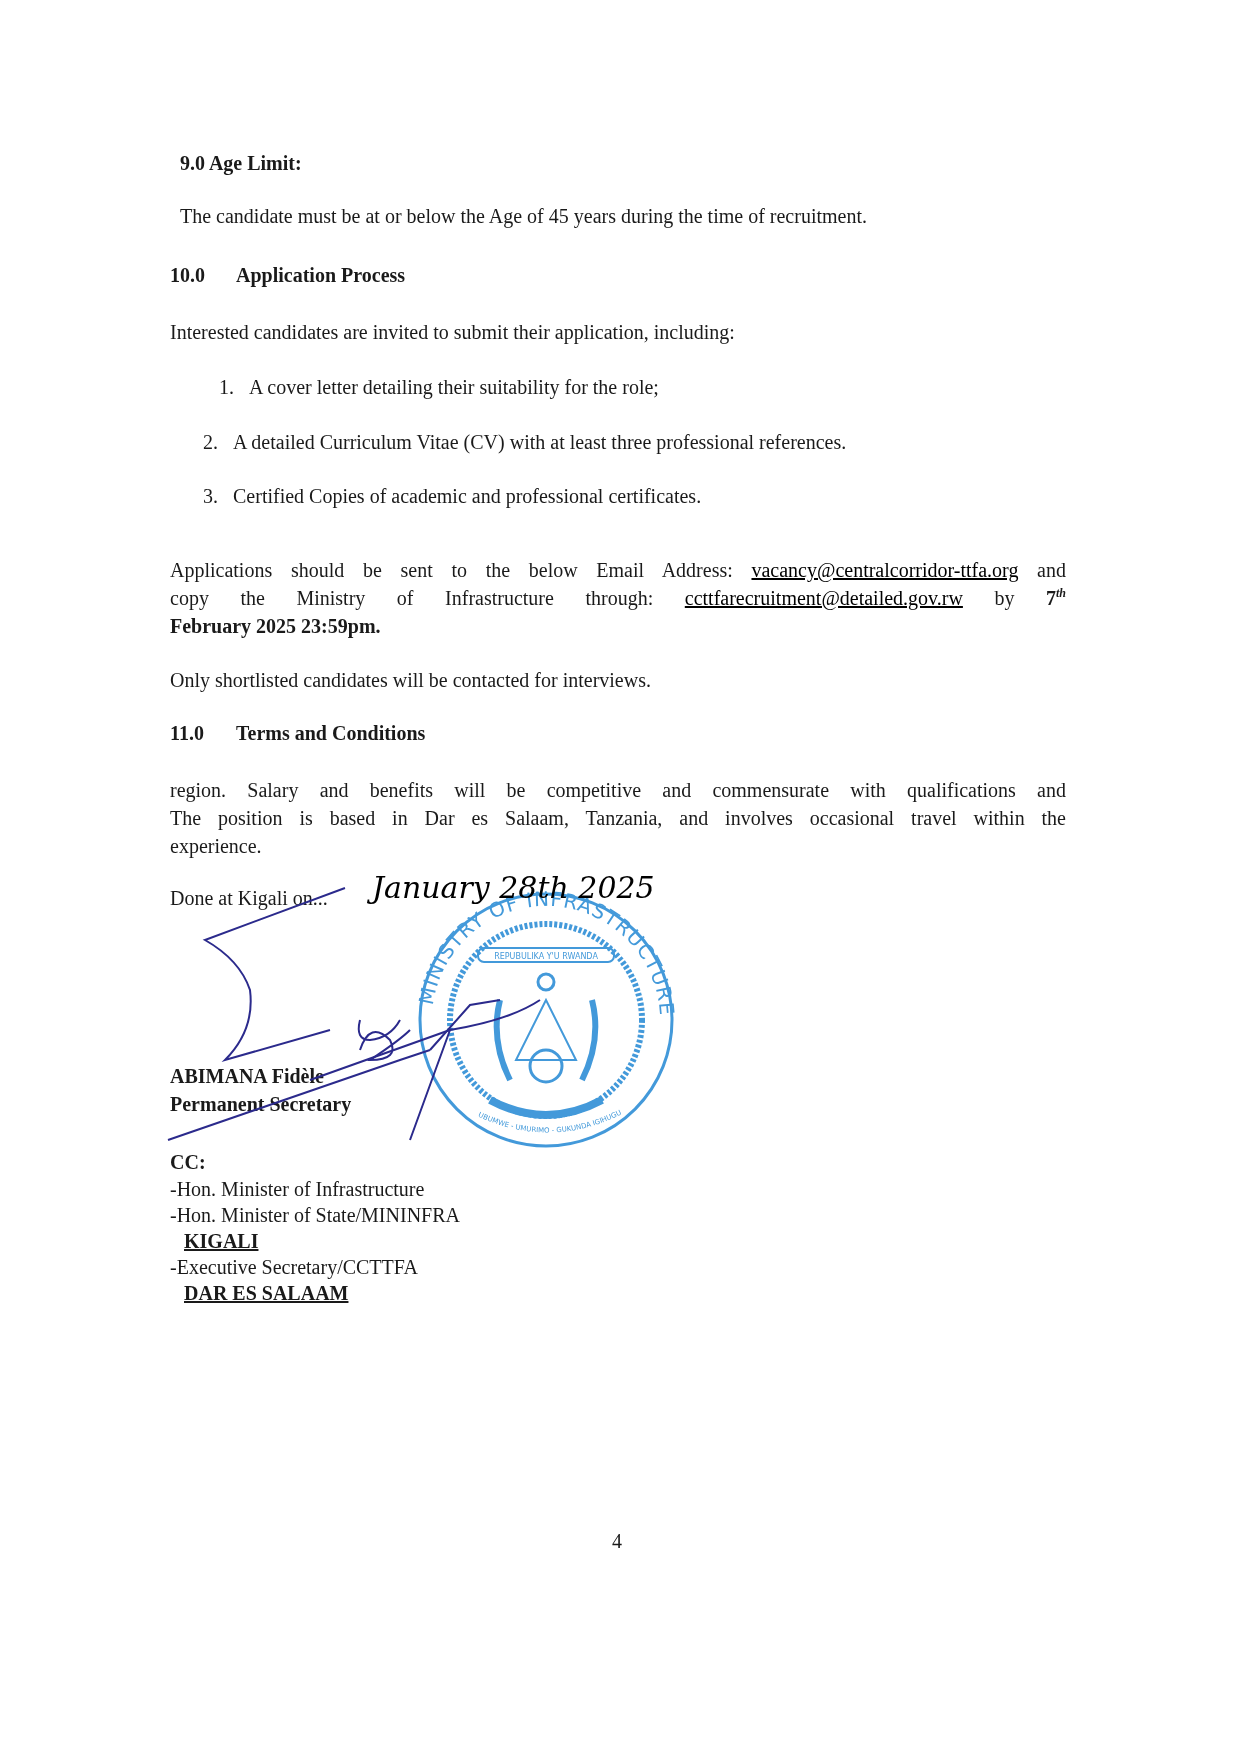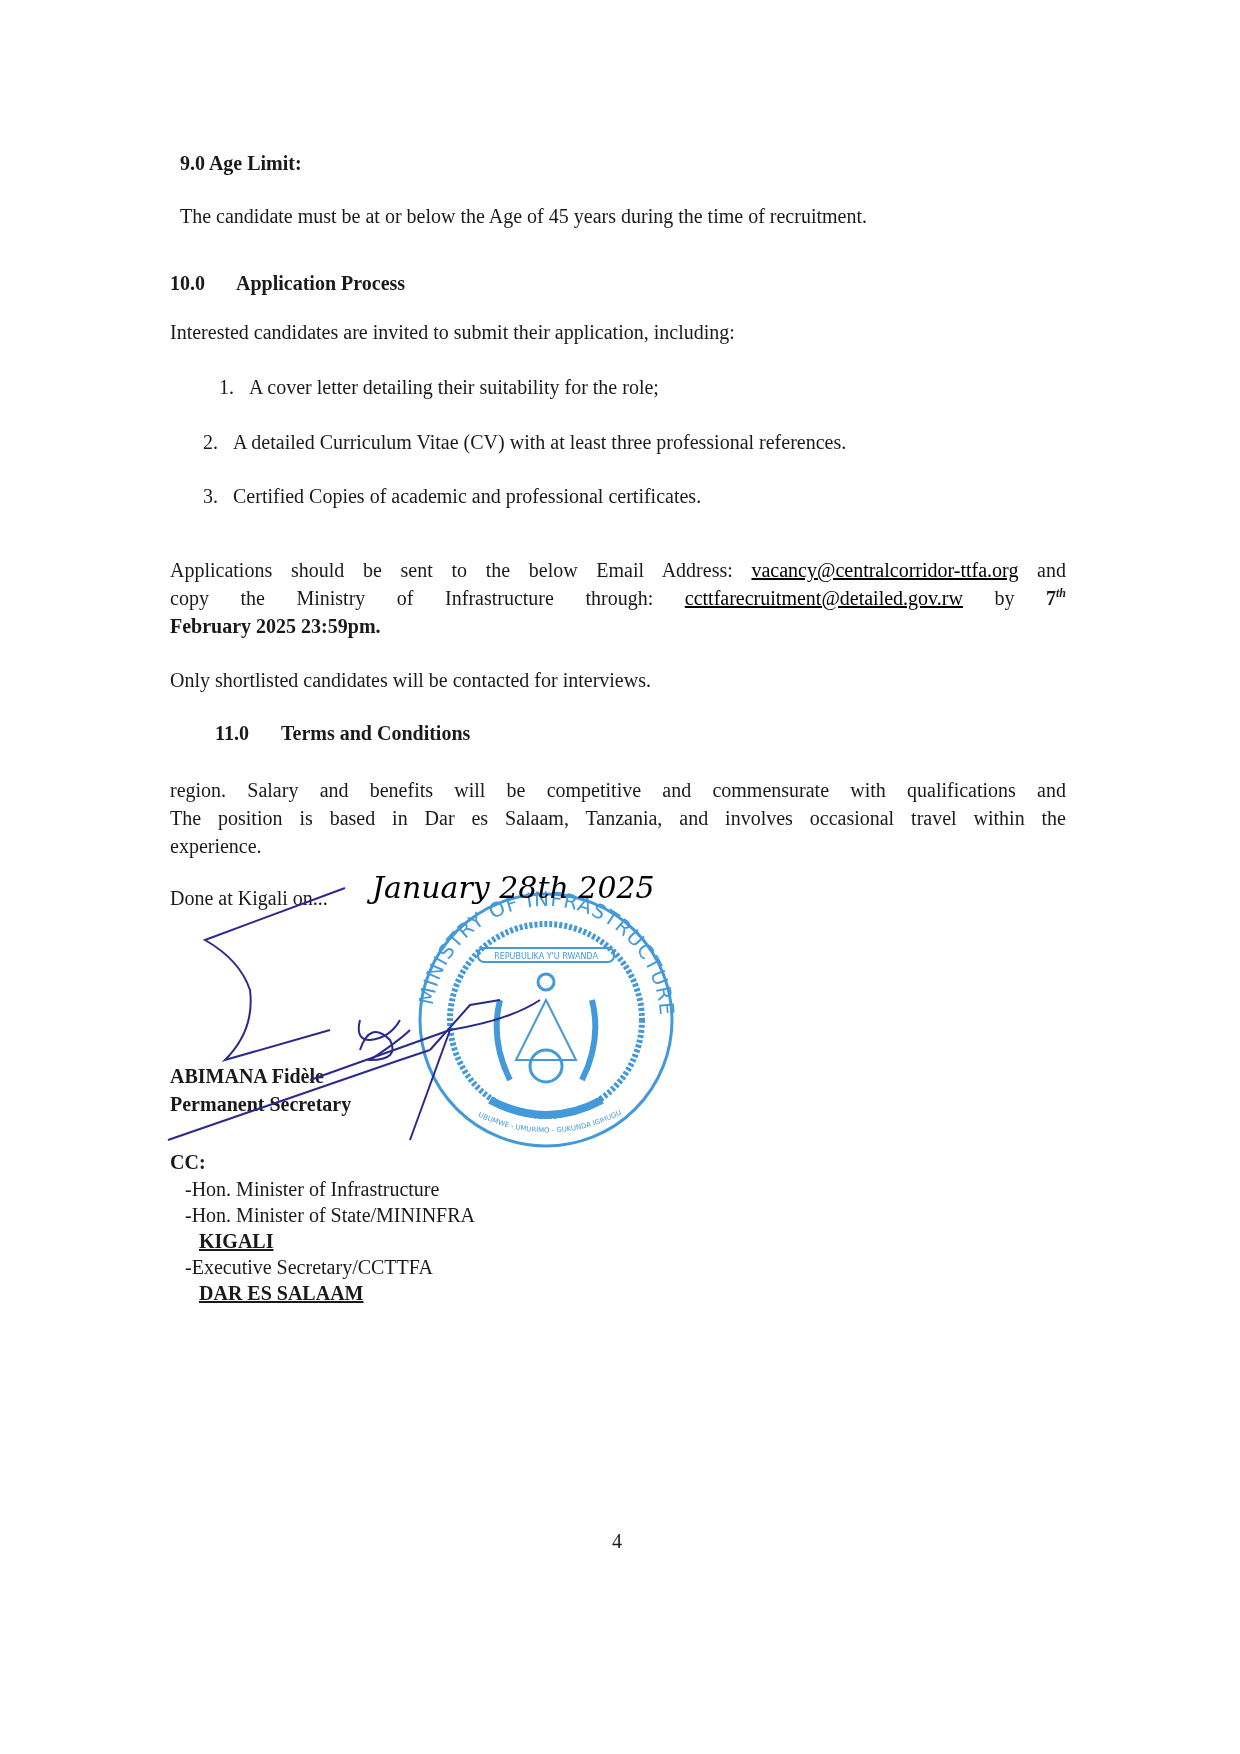--- a/index.html
+++ b/index.html
@@ -9,35 +9,35 @@
   .abs { position: absolute; white-space: nowrap; }
   .body-text { font-size: 20px; line-height: 28px; }
   .heading { font-size: 20px; font-weight: bold; }
   .heading .num { display: inline-block; width: 66px; }
   .list-item .n { display: inline-block; width: 30px; }
   .justify { white-space: normal; text-align: justify; text-align-last: justify; }
   a.email { color: #000000; text-decoration: underline; }
   .bold { font-weight: bold; }
   sup { font-size: 12px; line-height: 0; vertical-align: 8px; font-style: italic; }
   .sig-block { font-size: 20px; font-weight: bold; line-height: 28px; }
-  .cc { font-size: 20px; line-height: 26px; margin-left: 15px; }
+  .cc { font-size: 20px; line-height: 26px; }
   .cc .loc { font-weight: bold; text-decoration: underline; padding-left: 14px; }
   .overlay { position: absolute; left: 0; top: 0; pointer-events: none; }
   .hand { font-family: "DejaVu Serif", serif; font-style: italic; color: #2b2a8c; }
   .page-num { font-size: 20px; }
 </style>
 </head>
 <body>
 
 <div class="page">
 
   <div class="abs heading" style="left:180px; top:152px;">9.0 Age Limit:</div>
   <div class="abs body-text" style="left:180px; top:202px;text-align:center;">The candidate must be at or below the Age of 45 years during the time of recruitment.</div>
 
-  <div class="abs heading" style="left:170px; top:272px;font-family:Liberation Serif, serif;">
+  <div class="abs heading" style="left:170px; top:264px;font-family:Liberation Serif, serif;">
     <span class="num">10.0</span><span>Application Process</span>
   </div>
   <div class="abs body-text" style="left:170px; top:318px;">Interested candidates are invited to submit their application, including:</div>
 
   <div class="abs body-text list-item" style="left:203px; top:373px;margin-left:16px;">
     <span class="n">1.</span><span>A cover letter detailing their suitability for the role;</span>
   </div>
   <div class="abs body-text list-item" style="left:203px; top:428px;">
     <span class="n">2.</span><span>A detailed Curriculum Vitae (CV) with at least three professional references.</span>
   </div>
@@ -55,21 +55,21 @@
       <span>copy the Ministry of Infrastructure through:</span>
       <a class="email" href="#">ccttfarecruitment@detailed.gov.rw</a>
       <span>by</span>
       <span class="bold"><span>7</span><sup>th</sup></span>
     </div>
     <div class="bold">February 2025 23:59pm.</div>
   </div>
 
   <div class="abs body-text" style="left:170px; top:666px;">Only shortlisted candidates will be contacted for interviews.</div>
 
-  <div class="abs heading" style="left:170px; top:722px;margin-left:45px;">
+  <div class="abs heading" style="left:170px; top:722px;">
     <span class="num">11.0</span><span>Terms and Conditions</span>
   </div>
 
   <div class="abs body-text" style="left:170px; top:776px; width:896px; white-space:normal;">
     <div class="justify">region. Salary and benefits will be competitive and commensurate with qualifications and</div>
     <div class="justify">The position is based in Dar es Salaam, Tanzania, and involves occasional travel within the</div>
     <div>experience.</div>
   </div>
 
   <div class="abs body-text" style="left:170px; top:884px;">Done at Kigali on...</div>

